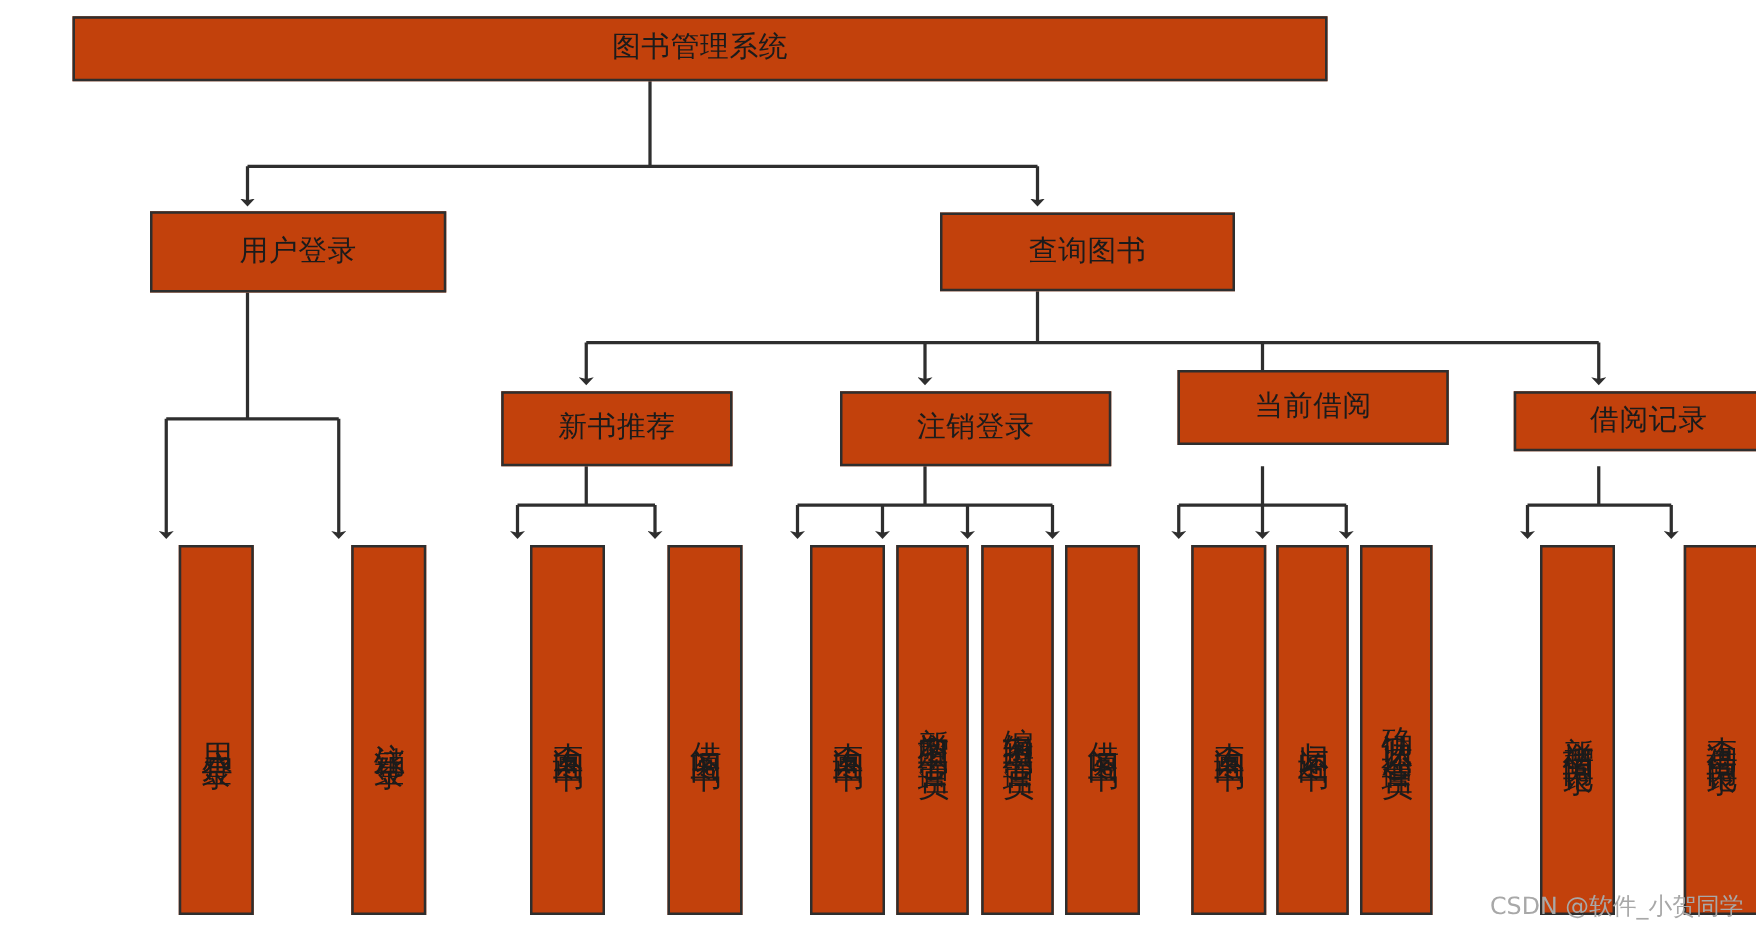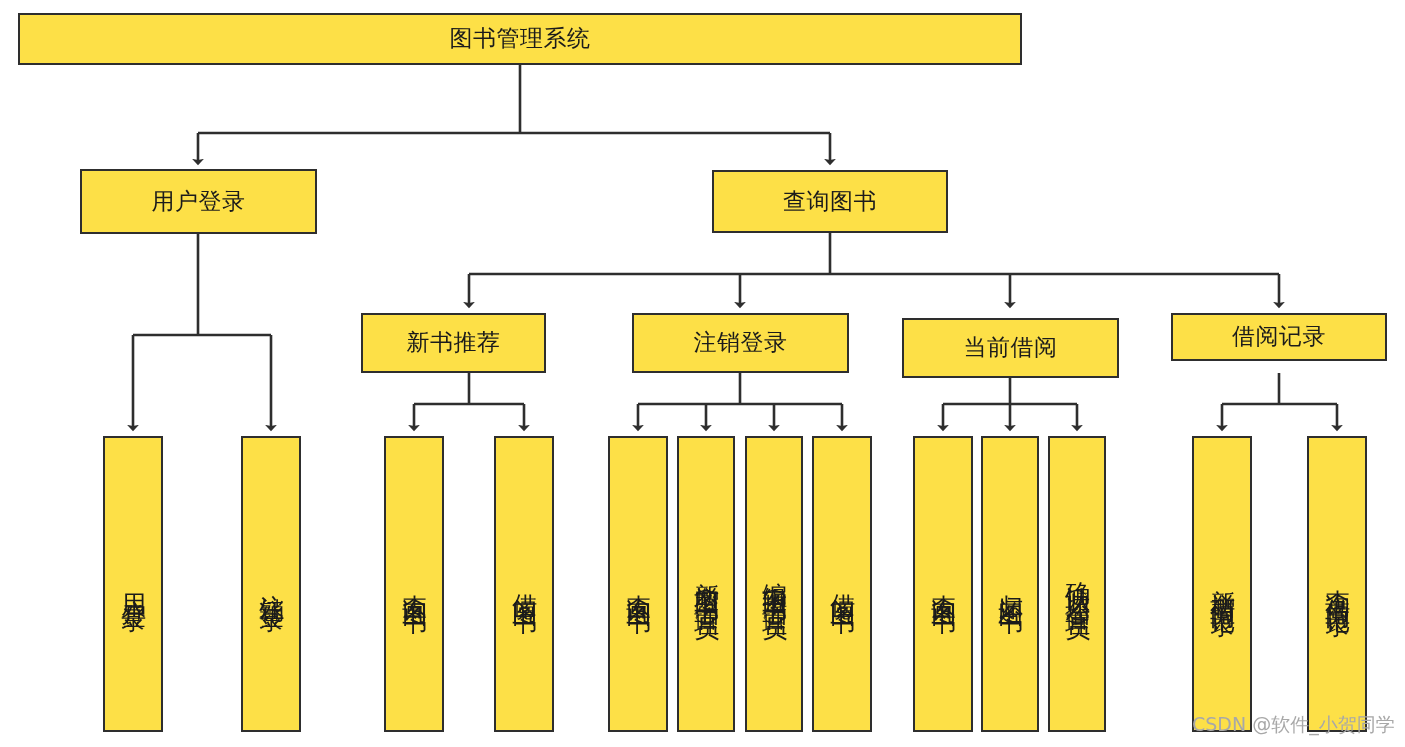--- a/index.html
+++ b/index.html
@@ -22,27 +22,28 @@
   svg.wires {
     position: absolute;
     left: 0;
     top: 0;
     width: 1405px;
     height: 747px;
   }
   .node {
     position: absolute;
     box-sizing: border-box;
-    background: #fde047;
+    background: #c2410c;
     border: 2.5px solid #2e2e2e;
     display: flex;
     align-items: center;
     justify-content: center;
     color: #1b1b1b;
     z-index: 2;
+    margin-left: 40px;
   }
   .node .label {
     display: block;
     text-align: center;
     letter-spacing: 0.5px;
   }
   .node.horizontal .label {
     font-size: 23px;
     line-height: 1.1;
     white-space: nowrap;
@@ -140,21 +141,21 @@
   <div class="node horizontal" style="left:712px; top:170px; width:236px; height:63px;">
     <span class="label">查询图书</span>
   </div>
 
   <div class="node horizontal" style="left:361px; top:313px; width:185px; height:60px;">
     <span class="label">新书推荐</span>
   </div>
   <div class="node horizontal" style="left:632px; top:313px; width:217px; height:60px;">
     <span class="label">注销登录</span>
   </div>
-  <div class="node horizontal" style="left:902px; top:318px; width:217px; height:60px;justify-content:center;">
+  <div class="node horizontal" style="left:902px; top:296px; width:217px; height:60px;justify-content:center;">
     <span class="label">当前借阅</span>
   </div>
   <div class="node horizontal" style="left:1171px; top:313px; width:216px; height:48px;">
     <span class="label">借阅记录</span>
   </div>
 
   <div class="node vertical" style="left:103px; top:436px; width:60px; height:296px;">
     <span class="label">用户登录</span>
   </div>
   <div class="node vertical" style="left:241px; top:436px; width:60px; height:296px;">

